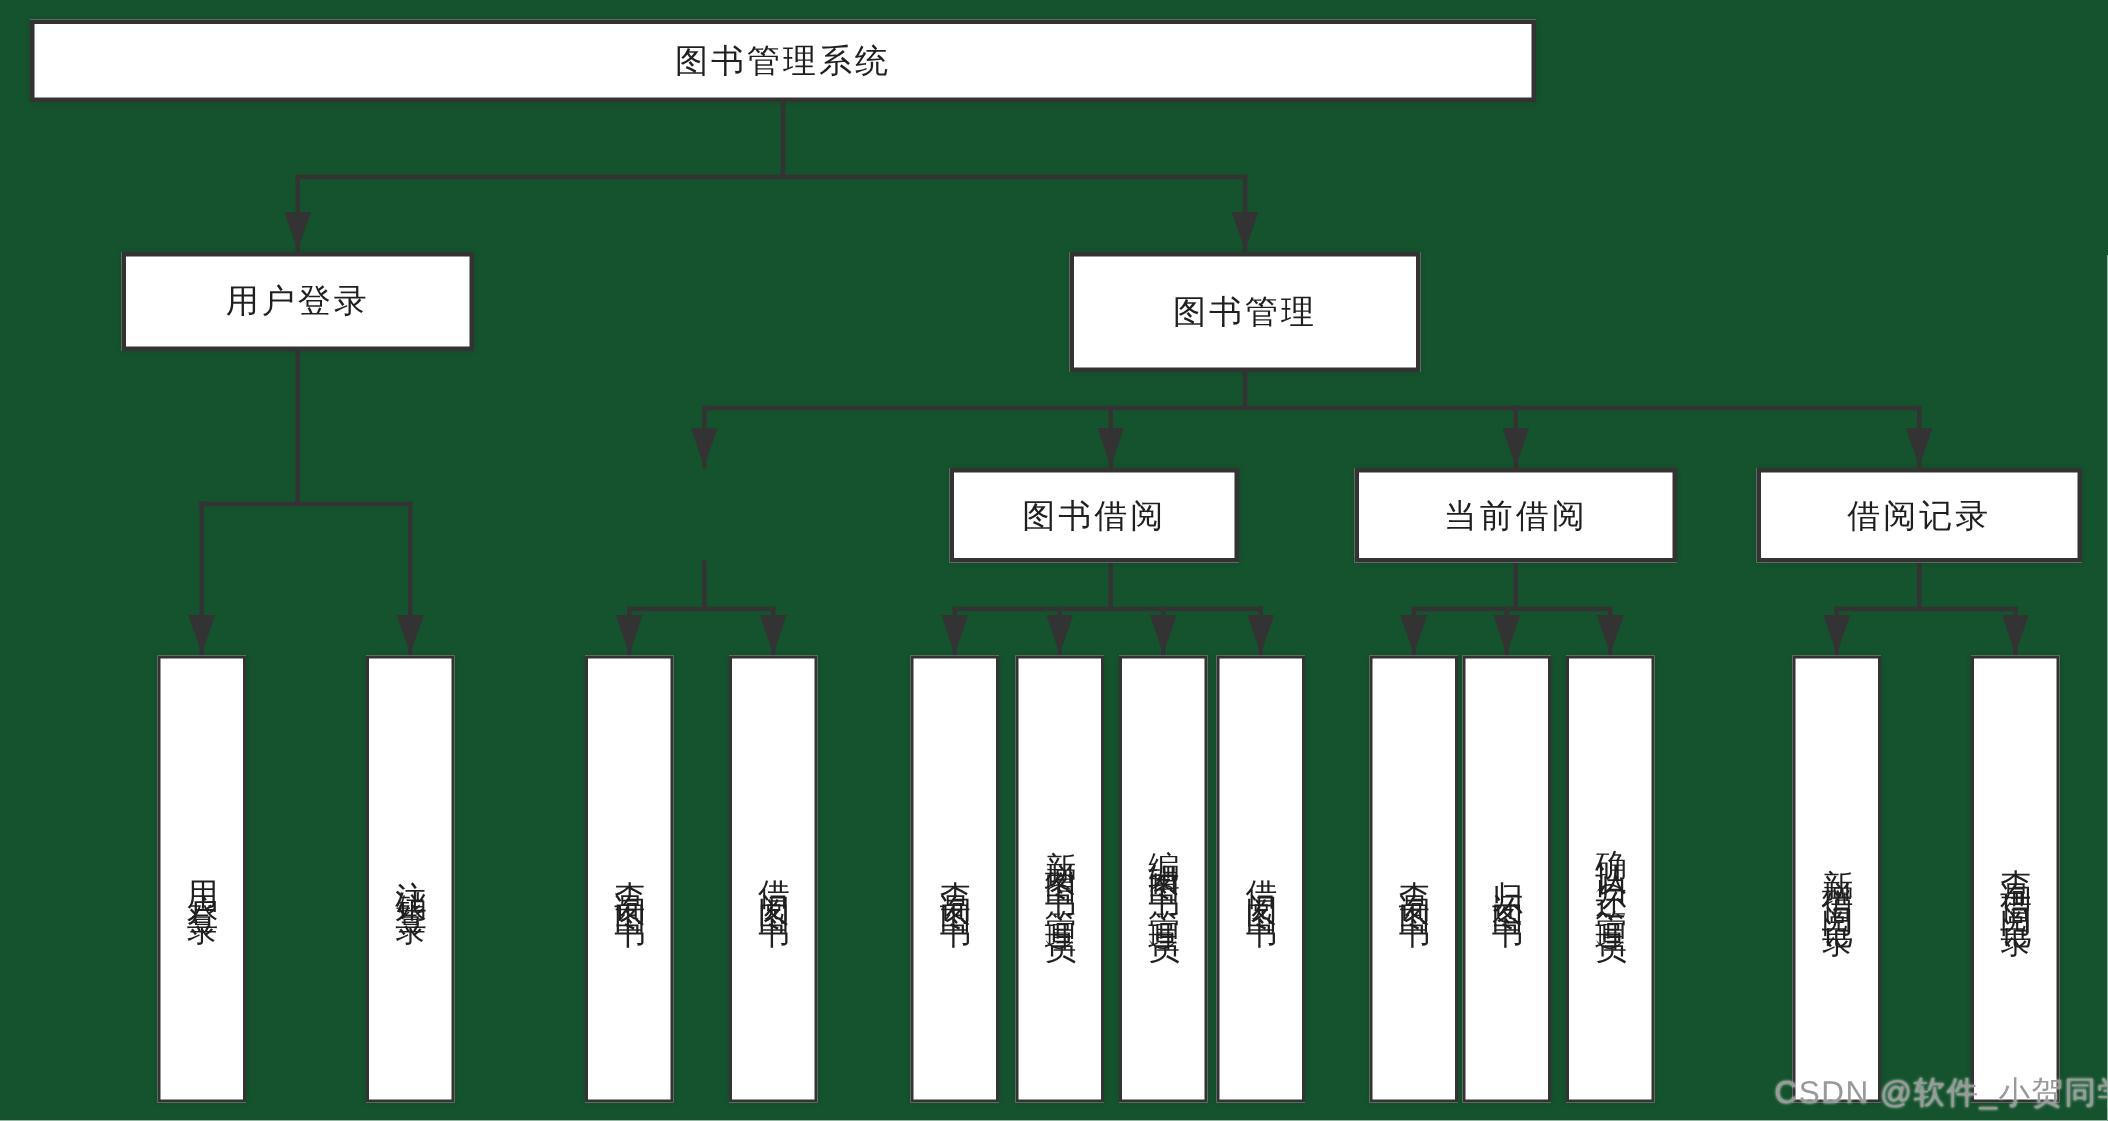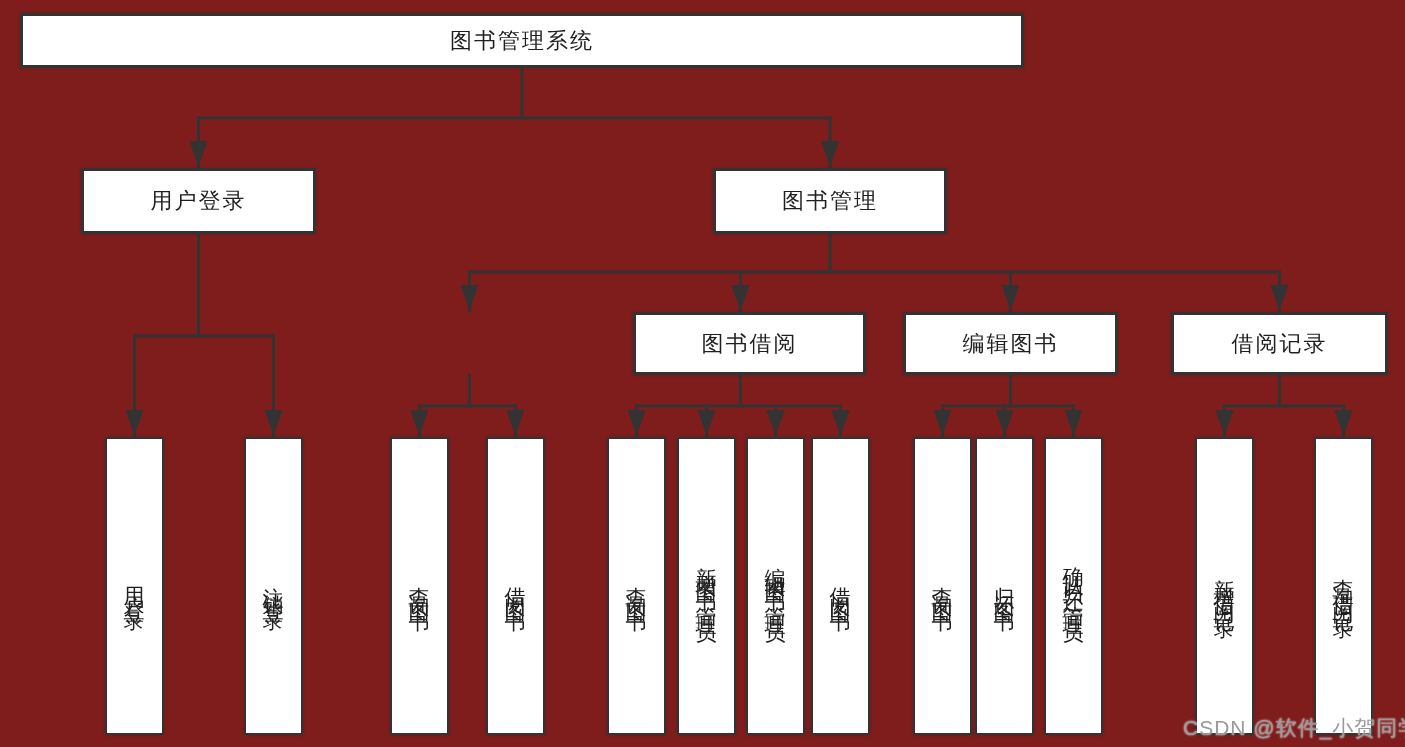--- a/index.html
+++ b/index.html
@@ -1,20 +1,20 @@
 <!DOCTYPE html>
 <html><head>
 <meta charset="utf-8">
 <style>
   html, body { margin: 0; padding: 0; background: #ffffff; }
   .canvas {
     position: relative;
     width: 1405px;
     height: 747px;
-    background: #7f1d1d;
+    background: #14532d;
     overflow: hidden;
     font-family: "Liberation Sans", sans-serif;
     color: #1f1f1f;
   }
   .wires { position: absolute; left: 0; top: 0; }
   .box {
     position: absolute;
     background: #ffffff;
     border: 3px solid #333333;
     box-sizing: border-box;
@@ -93,24 +93,24 @@
 
       <path d="M1279.5,375 V406 M1224.5,406 H1343.5"></path>
       <line x1="1224.5" y1="406" x2="1224.5" y2="436" marker-end="url(#ah)"></line>
       <line x1="1343.5" y1="406" x2="1343.5" y2="436" marker-end="url(#ah)"></line>
     </g>
   </svg>
 
   <div class="box hbox" style="left:20px; top:13px; width:1004px; height:55px;">图书管理系统</div>
 
   <div class="box hbox" style="left:81px; top:168px; width:235px; height:66px;">用户登录</div>
-  <div class="box hbox" style="left:713px; top:168px; width:234px; height:66px;">图书管理</div>
+  <div class="box hbox" style="left:713px; top:168px; width:234px; height:80px;">图书管理</div>
 
-  <div class="box hbox" style="left:633px; top:312px; width:233px; height:63px;">图书借阅</div>
-  <div class="box hbox" style="left:903px; top:312px; width:215px; height:63px;">编辑图书</div>
+  <div class="box hbox" style="left:633px; top:312px; width:193px; height:63px;">图书借阅</div>
+  <div class="box hbox" style="left:903px; top:312px; width:215px; height:63px;">当前借阅</div>
   <div class="box hbox" style="left:1171px; top:312px; width:217px; height:63px;">借阅记录</div>
 
   <div class="box vbox" style="left:105px; top:437px; width:59px; height:298px;">用户登录</div>
   <div class="box vbox" style="left:244px; top:437px; width:59px; height:298px;">注销登录</div>
 
   <div class="box vbox" style="left:390px; top:437px; width:59px; height:298px;">查询图书</div>
   <div class="box vbox" style="left:486px; top:437px; width:59px; height:298px;">借阅图书</div>
 
   <div class="box vbox" style="left:607px; top:437px; width:59px; height:298px;">查询图书</div>
   <div class="box vbox" style="left:677px; top:437px; width:59px; height:298px;">新增图书（管理员）</div>

